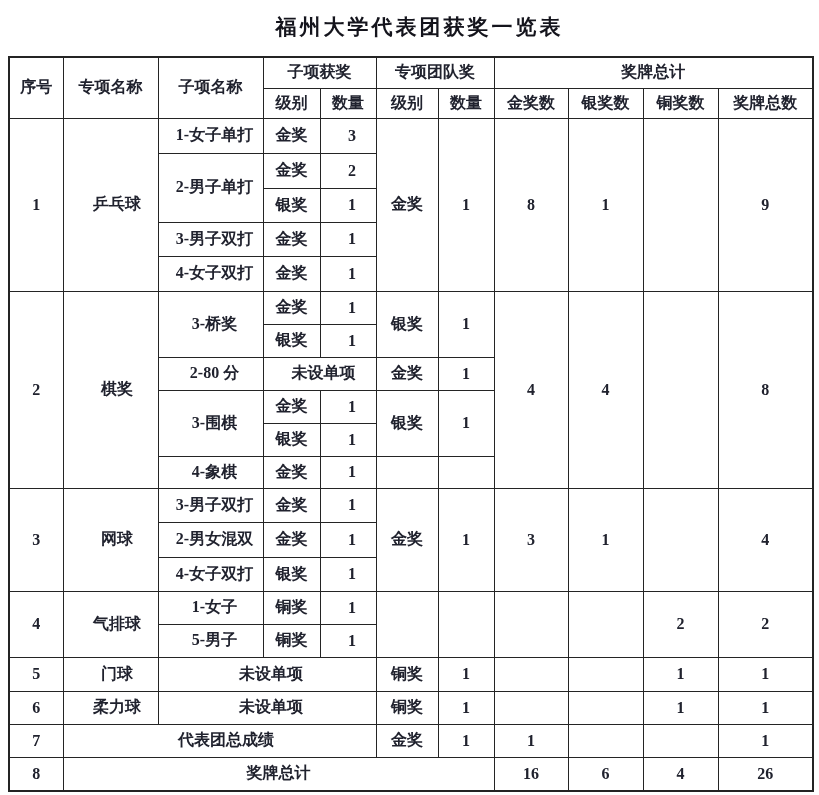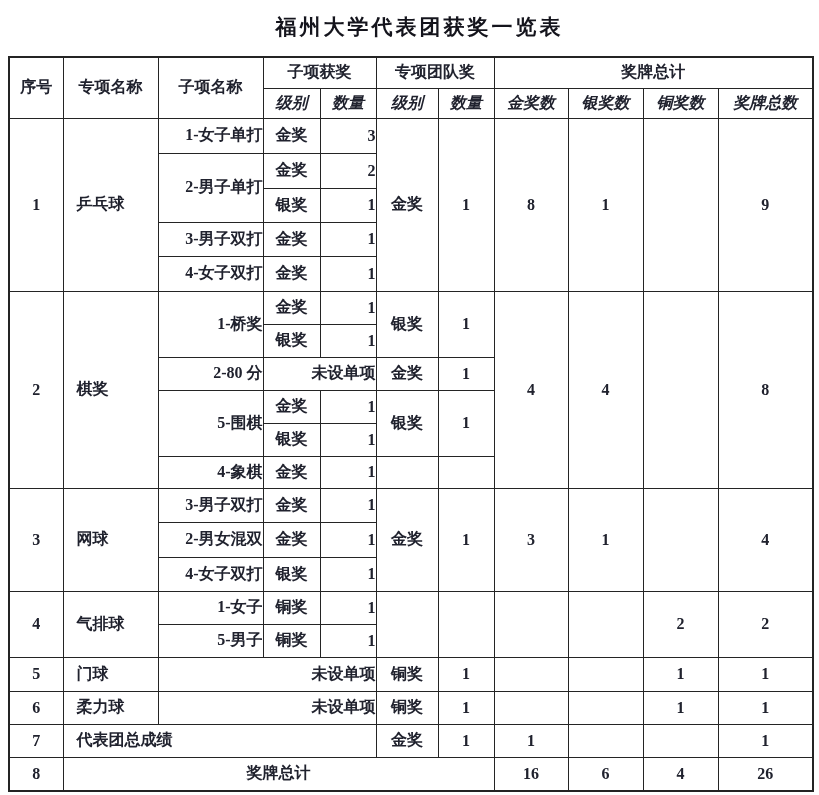--- a/index.html
+++ b/index.html
@@ -37,23 +37,23 @@
     border: 1px solid #242424;
     padding: 0;
     font-size: 16px;
     font-weight: bold;
     color: #20222e;
     vertical-align: middle;
     overflow: hidden;
     white-space: nowrap;
   }
   .c  { text-align: center; }
-  .l  { text-align: right; padding-left: 8px !important; }
-  .ln { text-align: left; padding-left: 13px !important; margin-left: 40px; }
-  .h30 { height: 30px; font-style: italic; } .h31 { height: 31px; }
+  .l  { text-align: center; padding-left: 8px !important; }
+  .ln { text-align: center; padding-left: 13px !important; margin-left: 40px; }
+  .h30 { height: 30px; } .h31 { height: 31px; }
   .h32 { height: 32px; } .h33 { height: 33px; }
   .h34 { height: 34px; } .h35 { height: 35px; }
 </style>
 </head>
 <body>
 
 <div class="page">
   <h1 class="title">福州大学代表团获奖一览表</h1>
 
   <table class="awards">
@@ -121,42 +121,42 @@
       </tr>
       <tr class="h35">
         <td class="l">4-女子双打</td>
         <td class="c">金奖</td>
         <td class="l">1</td>
       </tr>
 
       <tr class="h33">
         <td class="c" rowspan="6">2</td>
         <td class="ln" rowspan="6">棋奖</td>
-        <td class="l" rowspan="2">1-桥奖</td>
+        <td class="l" rowspan="2">3-桥奖</td>
         <td class="c">金奖</td>
         <td class="l">1</td>
         <td class="c" rowspan="2">银奖</td>
         <td class="c" rowspan="2">1</td>
         <td class="c" rowspan="6">4</td>
         <td class="c" rowspan="6">4</td>
         <td class="c" rowspan="6"></td>
         <td class="c" rowspan="6">8</td>
       </tr>
       <tr class="h33">
         <td class="c">银奖</td>
         <td class="l">1</td>
       </tr>
       <tr class="h33">
         <td class="l">2-80 分</td>
         <td class="l" colspan="2">未设单项</td>
         <td class="c">金奖</td>
         <td class="c">1</td>
       </tr>
       <tr class="h33">
-        <td class="l" rowspan="2">5-围棋</td>
+        <td class="l" rowspan="2">3-围棋</td>
         <td class="c">金奖</td>
         <td class="l">1</td>
         <td class="c" rowspan="2">银奖</td>
         <td class="c" rowspan="2">1</td>
       </tr>
       <tr class="h33">
         <td class="c">银奖</td>
         <td class="l">1</td>
       </tr>
       <tr class="h32">

